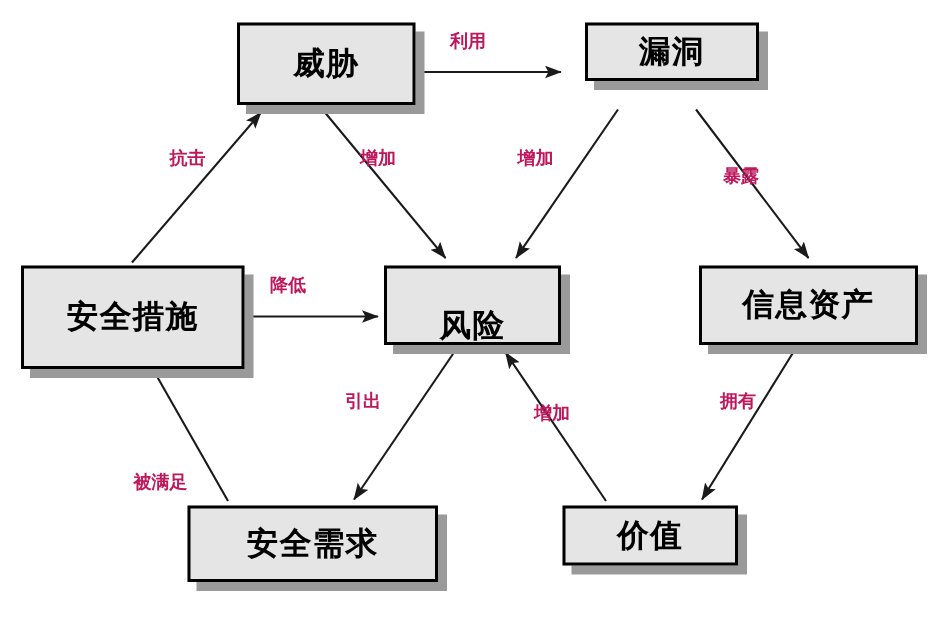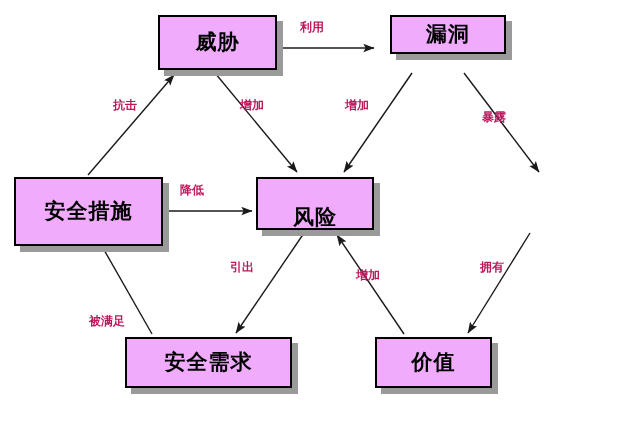--- a/index.html
+++ b/index.html
@@ -20,21 +20,21 @@
   #edge-layer {
     position: absolute;
     left: 0;
     top: 0;
     width: 626px;
     height: 423px;
   }
   .node {
     position: absolute;
     box-sizing: border-box;
-    background: #f0abfc;
+    background: #e5e5e5;
     border: 2px solid #000000;
     box-shadow: 6px 6px 0 0 #9a9a9a;
     display: flex;
     align-items: center;
     justify-content: center;
     z-index: 5;
   }
   .node-label {
     font-family: "DejaVu Sans", "Liberation Sans", sans-serif;
     font-size: 21px;
@@ -97,26 +97,29 @@
   </div>
 
   <div class="node" style="left:14px; top:177px; width:149px; height:69px;">
     <span class="node-label">安全措施</span>
   </div>
 
   <div class="node" style="left:256px; top:177px; width:118px; height:53px;align-items:flex-end;">
     <span class="node-label">风险</span>
   </div>
 
+  <div class="node" style="left:466px; top:177px; width:146px; height:53px;">
+    <span class="node-label">信息资产</span>
+  </div>
 
   <div class="node" style="left:125px; top:337px; width:167px; height:51px;">
     <span class="node-label">安全需求</span>
   </div>
 
-  <div class="node" style="left:375px; top:337px; width:117px; height:51px;">
+  <div class="node" style="left:375px; top:337px; width:117px; height:40px;">
     <span class="node-label">价值</span>
   </div>
 
   <span class="edge-label" style="left:300px; top:22px;">利用</span>
 
   <span class="edge-label" style="left:113px; top:100px;">抗击</span>
 
   <span class="edge-label" style="left:240px; top:100px;">增加</span>
 
   <span class="edge-label" style="left:345px; top:100px;">增加</span>

